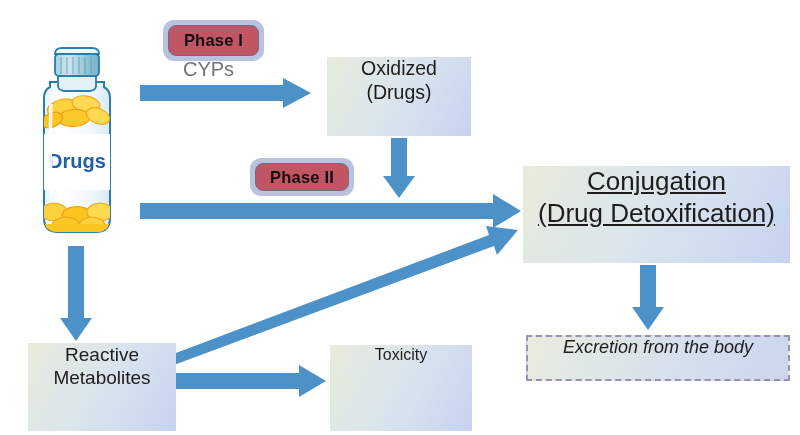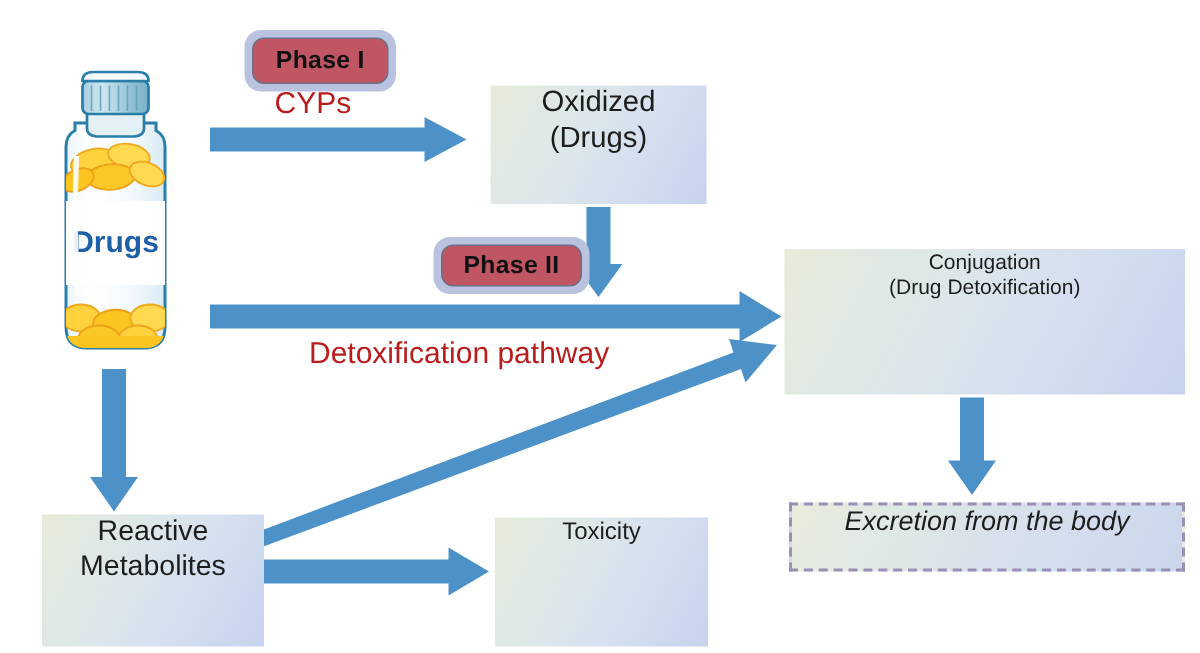--- a/index.html
+++ b/index.html
@@ -46,21 +46,22 @@
   .node-box .node-text {
     white-space: pre-line;
     display: block;
   }
   #box-oxidized {
     left: 327px; top: 57px; width: 144px; height: 79px;
     font-size: 19.5px;
   }
   #box-conjugation {
     left: 523px; top: 166px; width: 267px; height: 97px;
-    font-size: 14px;
+    font-size: 26px;
+    text-decoration: underline;
   }
   #box-excretion {
     left: 526px; top: 335px; width: 264px; height: 46px;
     font-size: 18px;
     border: 2px dashed #9b8fb5;
     background: linear-gradient(118deg,
         #e8ecdc 0%,
         #e1e9e4 22%,
         #d9e2ea 48%,
         #d2dcee 74%,
@@ -98,27 +99,27 @@
     justify-content: center;
     background: #c05563;
     border: 1.6px solid #6e6f86;
     border-radius: 8px;
     color: #111111;
     font-size: 16.5px;
     font-weight: 600;
     letter-spacing: 0.2px;
   }
   #badge-phase1  { left: 163px; top: 20px;  width: 101px; height: 41px; }
-  #badge-phase2  { left: 250px; top: 158px; width: 104px; height: 38px; margin-left: 39px; }
+  #badge-phase2  { left: 250px; top: 158px; width: 104px; height: 38px; }
   #badge-phase12 { left: 102px; top: 262px; width: 165px; height: 40px; }
 
   
   .free-label {
     position: absolute;
-    color: #b91c1c;
+    color: #737373;
     white-space: nowrap;
     z-index: 5;
   }
   #label-cyps   { left: 183px; top: 58px;  font-size: 20px; }
   #label-detox  { left: 206px; top: 225px; font-size: 20px; }
 
   
   #drug-bottle {
     position: absolute;
     left: 22px; top: 46px;
@@ -249,15 +250,14 @@
   <div class="phase-badge" id="badge-phase1">
     <div class="pill">Phase I</div>
   </div>
 
   <div class="phase-badge" id="badge-phase2">
     <div class="pill">Phase II</div>
   </div>
 
 
   <div class="free-label" id="label-cyps">CYPs</div>
-  <div class="free-label" id="label-detox">Detoxification pathway</div>
 
 </div>
 
 </body></html>

